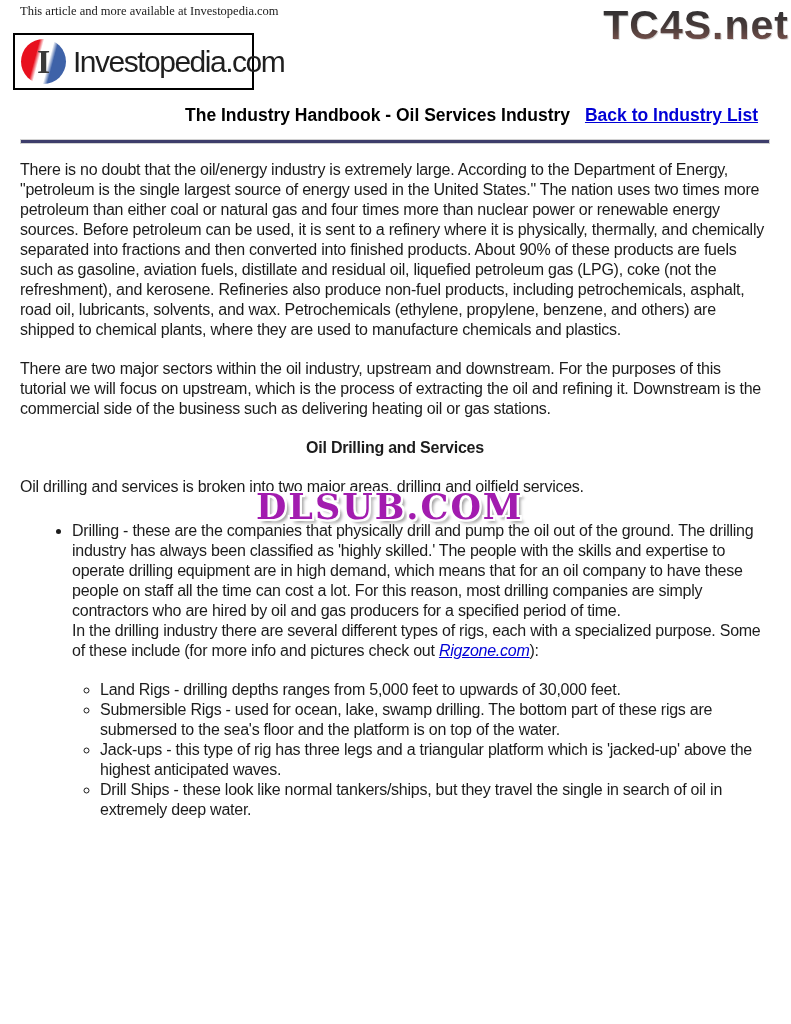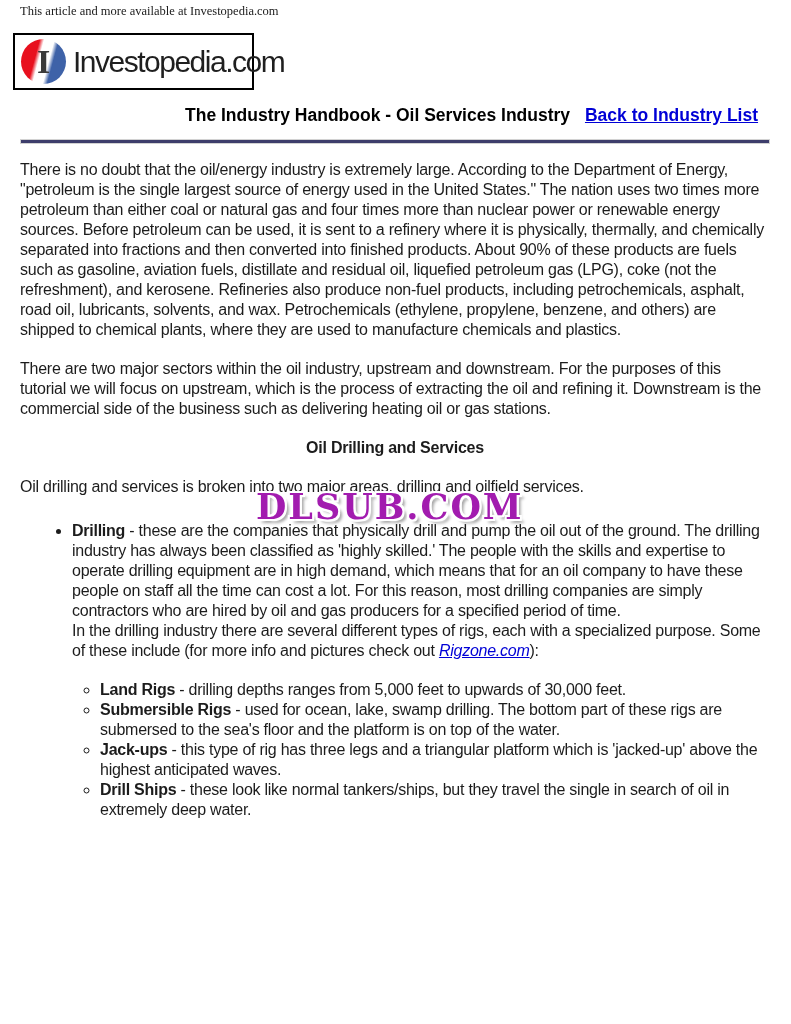--- a/index.html
+++ b/index.html
@@ -40,21 +40,21 @@
            letter-spacing:-0.25px;color:#1c1c1c;}
   .content p{margin:0 0 19px 0;}
   .sec-head{font-weight:bold;margin:0;text-align:center;}
   .sec-intro{margin:0;}
   ul.main-list{list-style:disc;margin:24px 0 0 0;padding:0 0 0 52px;}
   ul.main-list > li{margin:0;}
   .rigs-intro{margin:19px 0 0 0;}
   .rigs-intro a{color:#0000d6;text-decoration:underline;cursor:pointer;font-style:italic;}
   ul.sub-list{list-style:circle;margin:4px 0 0 0;padding:0 0 0 28px;}
   ul.sub-list > li{margin:0;}
-  b.term{font-weight:bold;}
+  b.term{font-weight:normal;}
 
   
   .wm-mid{position:absolute;left:256px;top:486px;font-family:"DejaVu Serif",serif;
           font-weight:900;font-size:35px;letter-spacing:2px;color:#a21caf;white-space:nowrap;
           text-shadow:
             -2px -2px 0 #fff, 2px -2px 0 #fff, -2px 2px 0 #fff, 2px 2px 0 #fff,
             -2px 0 0 #fff, 2px 0 0 #fff, 0 -2px 0 #fff, 0 2px 0 #fff,
             4px 4px 3px #a8a8a8;
           z-index:5;}
 
@@ -69,20 +69,21 @@
              text-shadow:0 0 4px #c2c2c2, 3px 3px 4px #b5b5b5;
              z-index:6;}
 </style>
 </head>
 <body>
 
 <div class="page">
 
   <div class="top-note">This article and more available at Investopedia.com</div>
 
+  <div class="wm-top">TC4S.net</div>
 
   <div class="logo-box">
     <div class="logo-circle">I</div>
     <div class="logo-text">Investopedia.com</div>
   </div>
 
   <div class="title-row">
     <span class="doc-title">The Industry Handbook - Oil Services Industry</span>
     <a class="back-link">Back to Industry List</a>
   </div>

